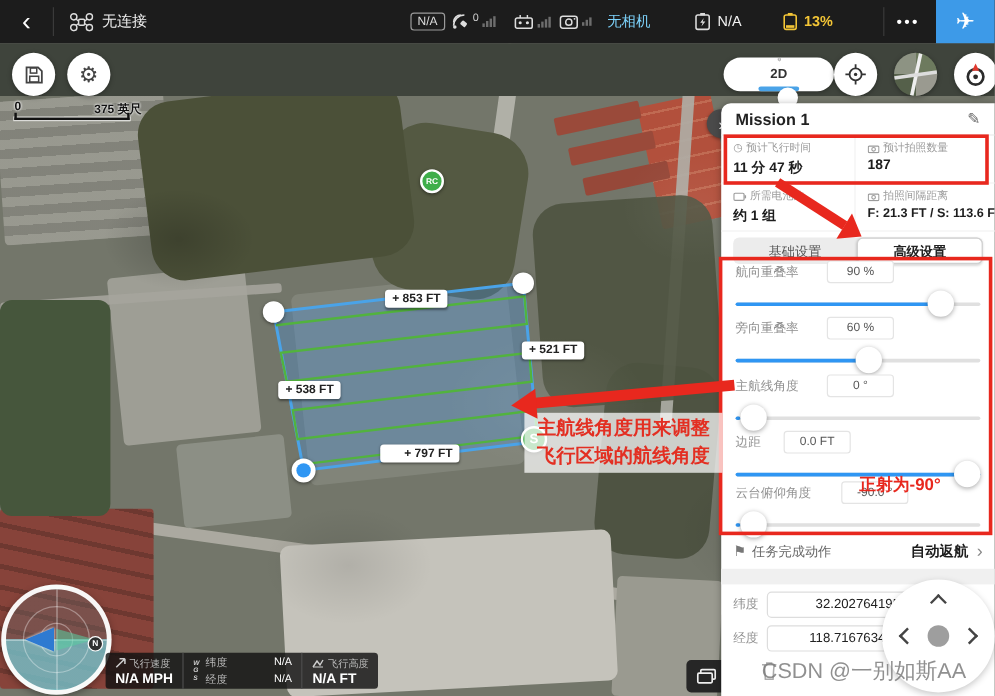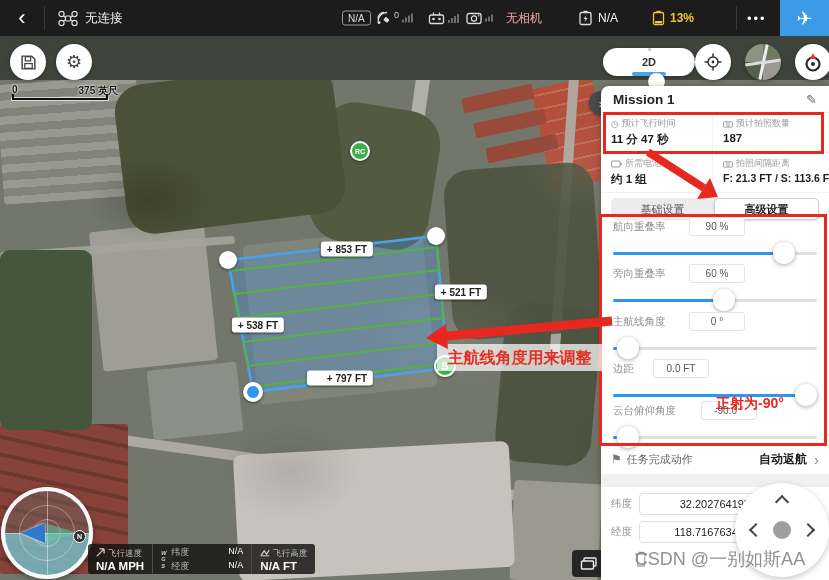--- a/index.html
+++ b/index.html
@@ -12,21 +12,21 @@
   .topbar .abs { position:absolute; top:50%; transform:translateY(-50%); display:flex; align-items:center; }
   .tb-sep { position:absolute; top:6px; width:1px; height:24px; background:#3a3a3a; }
   .back { left:0; width:44px; justify-content:center; color:#fff; font-size:22px; line-height:1; }
   .drone-lbl { color:#eee; font-size:12.5px; margin-left:7px; }
   .badge-na { border:1px solid #9a9a9a; color:#ddd; border-radius:3px; font-size:10px; padding:1px 5px; }
   .sup0 { color:#ccc; font-size:9px; margin:-8px 0 0 2px; }
   .bars { display:inline-flex; align-items:flex-end; gap:1px; margin-left:3px; }
   .bars i { display:block; width:2px; background:#6d6d6d; }
   .bars i:nth-child(1){height:3px}.bars i:nth-child(2){height:5px}
   .bars i:nth-child(3){height:7px}.bars i:nth-child(4){height:9px}
-  .tb-txt { color:#fca5a5; font-size:12px; }
+  .tb-txt { color:#7dd3fc; font-size:12px; }
   .tb-val { color:#f2f2f2; font-size:12px; margin-left:5px; }
   .batt-pct { color:#f3c536; font-size:12px; margin-left:5px;font-weight:bold; }
   .more { color:#fff; font-size:13px; letter-spacing:2px; }
   .takeoff { position:absolute; right:0; top:0; width:49px; height:36px; background:#3d9ae8; display:flex; align-items:center; justify-content:center; color:#fff; font-size:19px; }
 
   
   .map { position:absolute; left:0; top:36px; width:829px; height:544px; background:#73766a; z-index:1; overflow:hidden; }
   .patch { position:absolute; }
   .map-noise { position:absolute; inset:0;
     background:
@@ -178,21 +178,21 @@
   <div class="marker" style="left:434px; top:355px; width:22px; height:22px; font-size:11px;">
       <span>S</span>
     </div>
   <div class="marker" style="left:350px; top:141px; width:20px; height:20px; font-size:7px;">
       <span>RC</span>
     </div>
 
   <div class="dist-pill" style="left:347px; top:249px;">+ 853 FT</div>
   <div class="dist-pill" style="left:461px; top:292px;">+ 521 FT</div>
   <div class="dist-pill" style="left:258px; top:325px;">+ 538 FT</div>
-  <div class="dist-pill" style="left:340px; top:378px;padding-left:20px;">+ 797 FT</div>
+  <div class="dist-pill" style="left:350px; top:378px;padding-left:20px;">+ 797 FT</div>
 
   <div class="btn-circle" style="left:10px; top:44px;">
     <svg width="17" height="17" viewBox="0 0 16 16">
         <path d="M2 2h9l3 3v9H2z" fill="none" stroke="#444" stroke-width="1.4"></path>
         <rect x="5" y="2.5" width="5" height="4" fill="none" stroke="#444" stroke-width="1.2"></rect>
         <rect x="4.5" y="9" width="7" height="4.5" fill="none" stroke="#444" stroke-width="1.2"></rect>
       </svg>
   </div>
   <div class="btn-circle" style="left:56px; top:44px;">
     <span style="font-size:18px; color:#444;">⚙</span>
@@ -421,20 +421,21 @@
       </svg>
   </div>
   <div class="watermark">CSDN @一别如斯AA</div>
 
   <div class="red-layer">
     <div class="redbox rb1"></div>
     <div class="redbox rb2"></div>
     <div class="red-note">正射为-90°</div>
     <div class="map-note">
       <div>主航线角度用来调整</div>
+      <div>飞行区域的航线角度</div>
     </div>
   </div>
   <svg id="red-svg" class="svg-layer" viewBox="0 0 829 580" style="z-index:22;">
     <line x1="648" y1="152" x2="704" y2="188" stroke="#e8281e" stroke-width="8"></line>
     <polygon points="718,197 697,199 710,178" fill="#e8281e"></polygon>
     <line x1="612" y1="321" x2="446" y2="336" stroke="#e8281e" stroke-width="9"></line>
     <polygon points="426,338 446,324 448,349" fill="#e8281e"></polygon>
   </svg>
 
   <div class="topbar">

